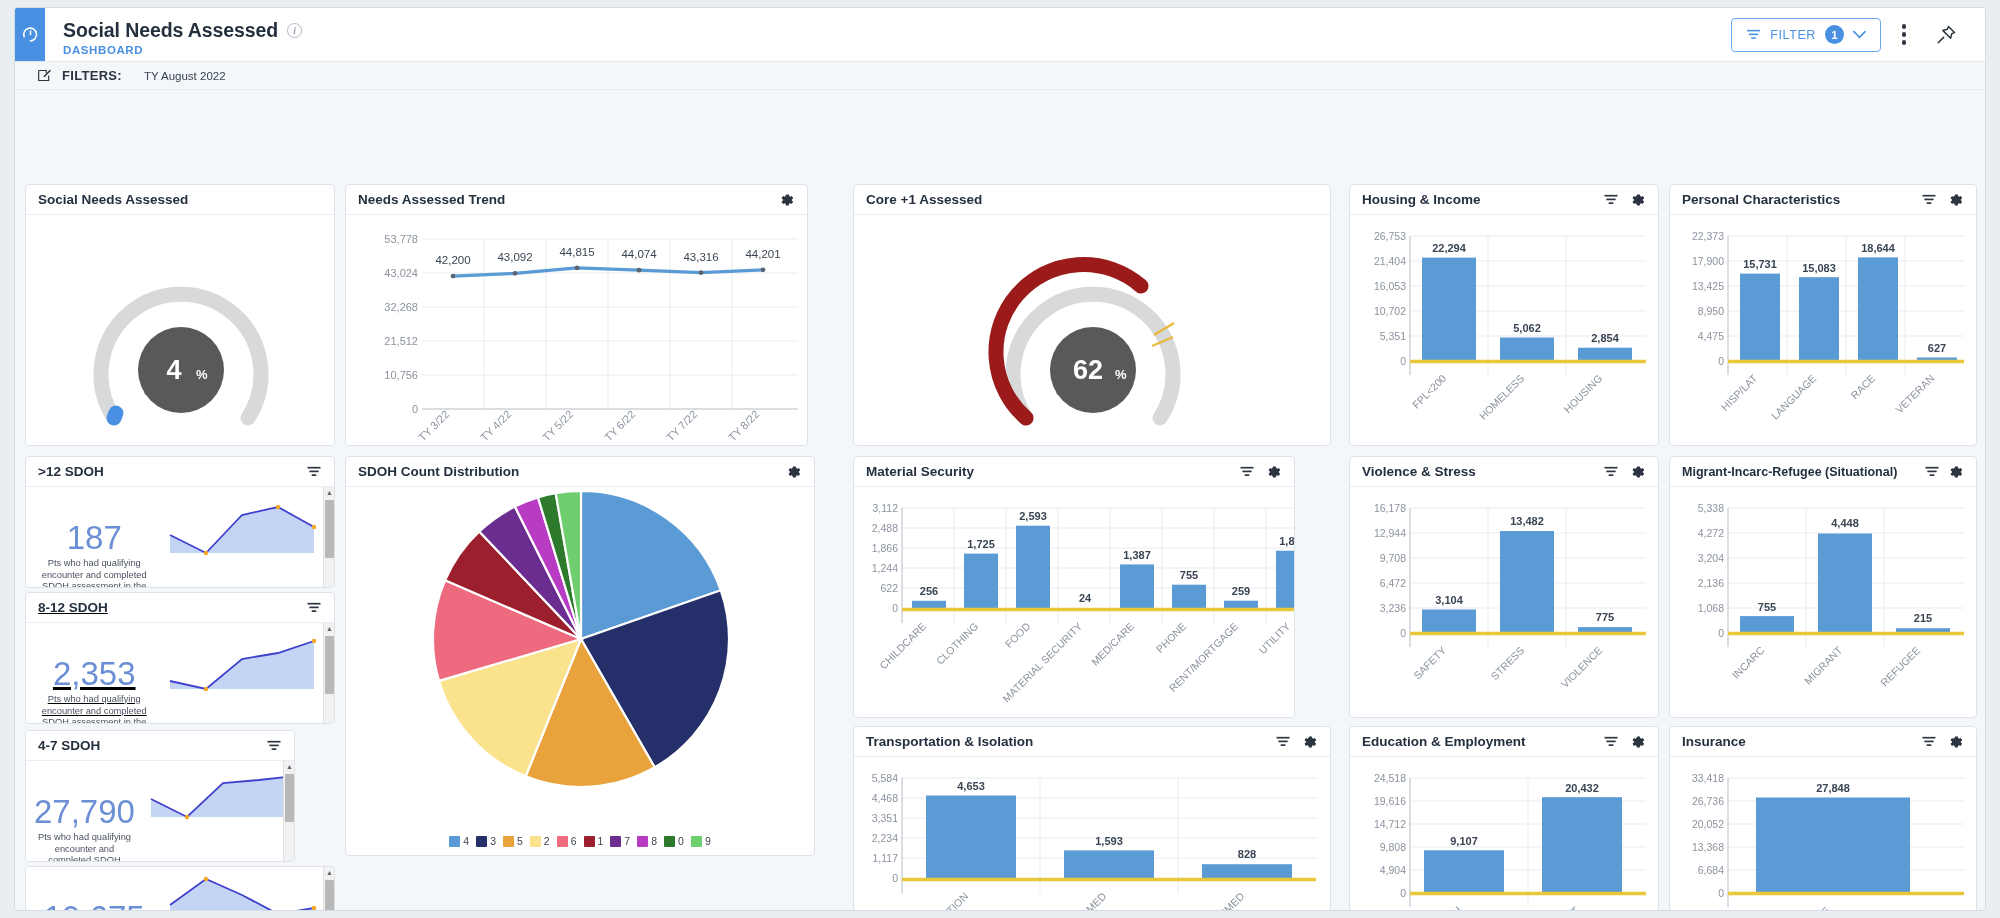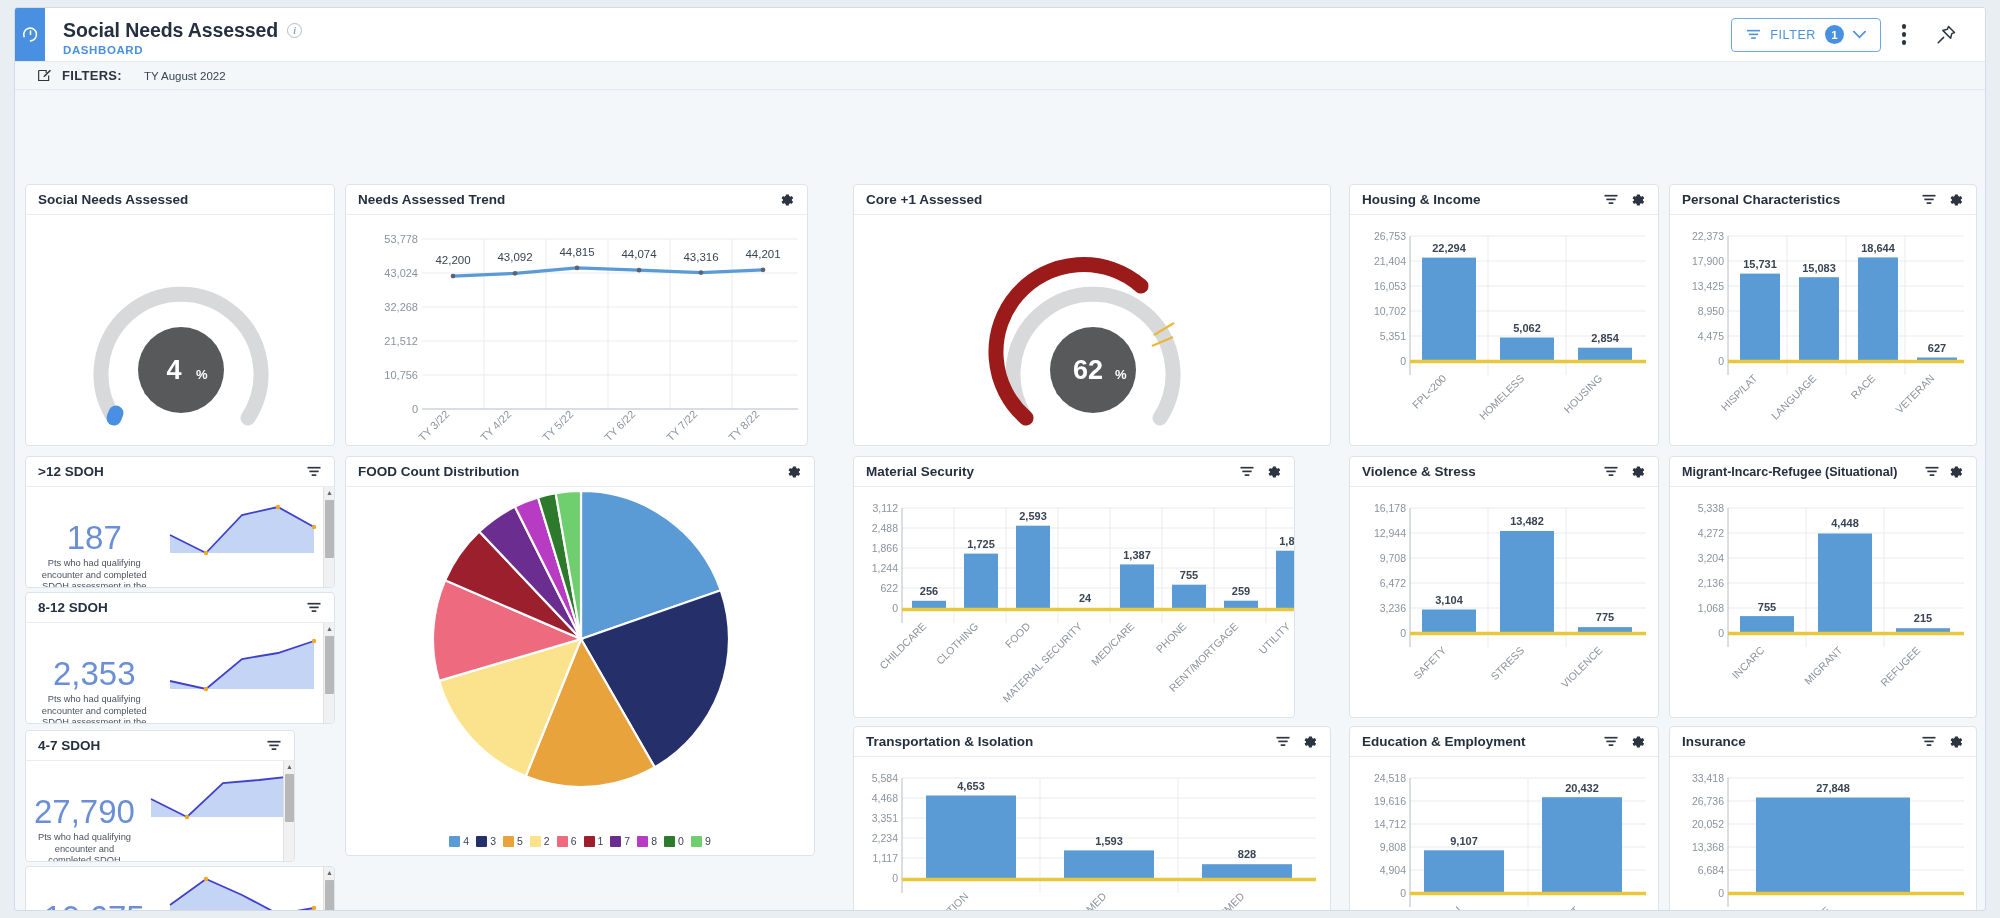--- a/index.html
+++ b/index.html
@@ -400,21 +400,21 @@
 
         </div>
         <div class="vscroll">
           <div class="arr" style="top:0">▲</div>
           <div class="thumb" style="top:13px; height:58px;"></div>
 
         </div>
       </div>
     </div>
 
-    <div class="card" style="left:10px; top:502px; width:310px; height:132px;">
+    <div class="card" style="left:10px; top:502px; width:310px; height:132px;text-decoration:underline;">
       <div class="card-head">
         <span class="card-title">8-12 SDOH</span>
         <div class="card-tools">
           <svg width="16" height="13" viewBox="0 0 16 14">
             <rect x="1" y="2" width="14" height="1.8" fill="#2b3440"></rect>
               <rect x="3" y="6" width="10" height="1.8" fill="#2b3440"></rect>
               <rect x="5.5" y="10" width="5" height="1.8" fill="#2b3440"></rect>
           </svg>
         </div>
       </div>
@@ -492,21 +492,21 @@
           <div class="arr" style="top:0">▲</div>
           <div class="thumb" style="top:13px; height:44px;"></div>
 
         </div>
 
       </div>
     </div>
 
     <div class="card" style="left:330px; top:366px; width:470px; height:400px;">
       <div class="card-head">
-        <span class="card-title">FOOD Count Distribution</span>
+        <span class="card-title">SDOH Count Distribution</span>
         <div class="card-tools">
           <svg width="16" height="16" viewBox="0 0 20 20">
             <path fill="#2b3440" d="M10 6.4a3.6 3.6 0 100 7.2 3.6 3.6 0 000-7.2zm0 5.4a1.8 1.8 0 110-3.6 1.8 1.8 0 010 3.6z"></path>
             <path fill="#2b3440" d="M17.4 11.6l-1.3-.8a6.6 6.6 0 000-1.6l1.3-.8a.6.6 0 00.2-.8l-1.3-2.2a.6.6 0 00-.8-.2l-1.4.6a6.4 6.4 0 00-1.4-.8l-.2-1.5a.6.6 0 00-.6-.5H9.1a.6.6 0 00-.6.5l-.2 1.5c-.5.2-1 .5-1.4.8l-1.4-.6a.6.6 0 00-.8.2L3.4 7.6a.6.6 0 00.2.8l1.3.8a6.6 6.6 0 000 1.6l-1.3.8a.6.6 0 00-.2.8l1.3 2.2c.2.3.5.4.8.2l1.4-.6c.4.3.9.6 1.4.8l.2 1.5c0 .3.3.5.6.5h2.6c.3 0 .6-.2.6-.5l.2-1.5c.5-.2 1-.5 1.4-.8l1.4.6c.3.1.6 0 .8-.2l1.3-2.2a.6.6 0 00-.2-.8z"></path>
           </svg>
         </div>
       </div>
       <div class="card-body">
         <svg width="470" height="320" viewBox="0 0 470 320">
           <g transform="translate(235,152)" stroke="#ffffff" stroke-width="2.2">

